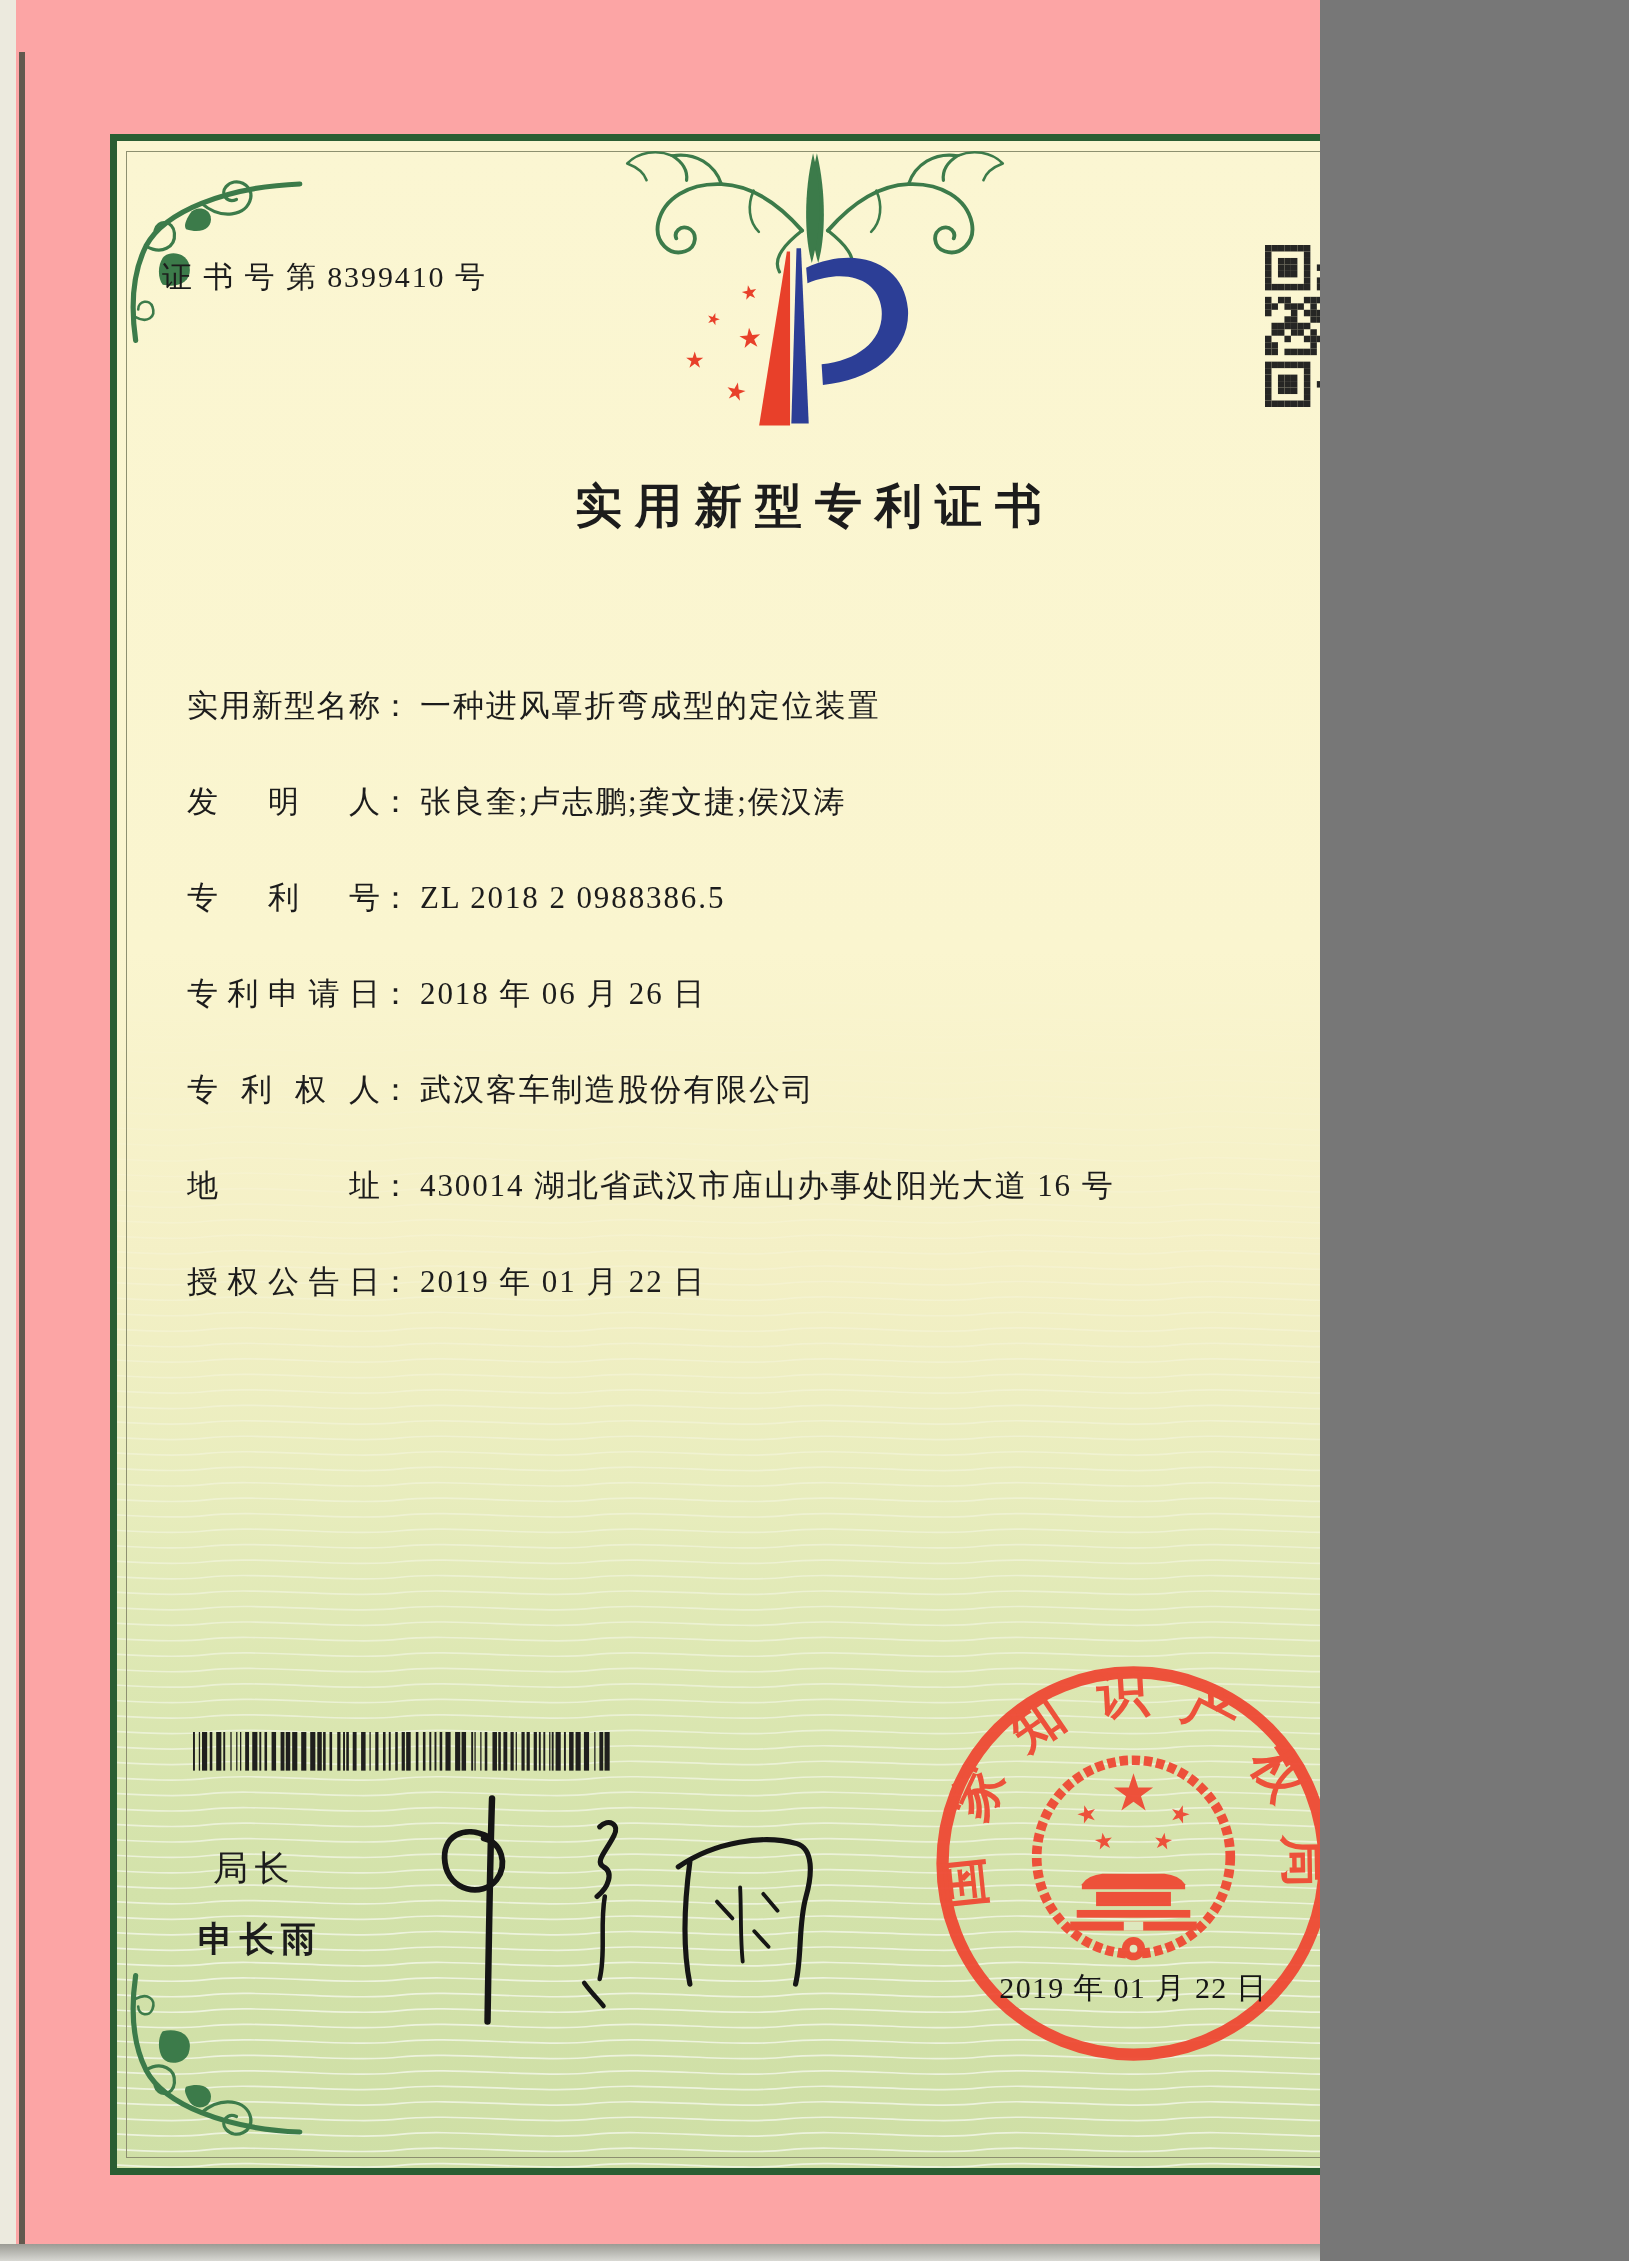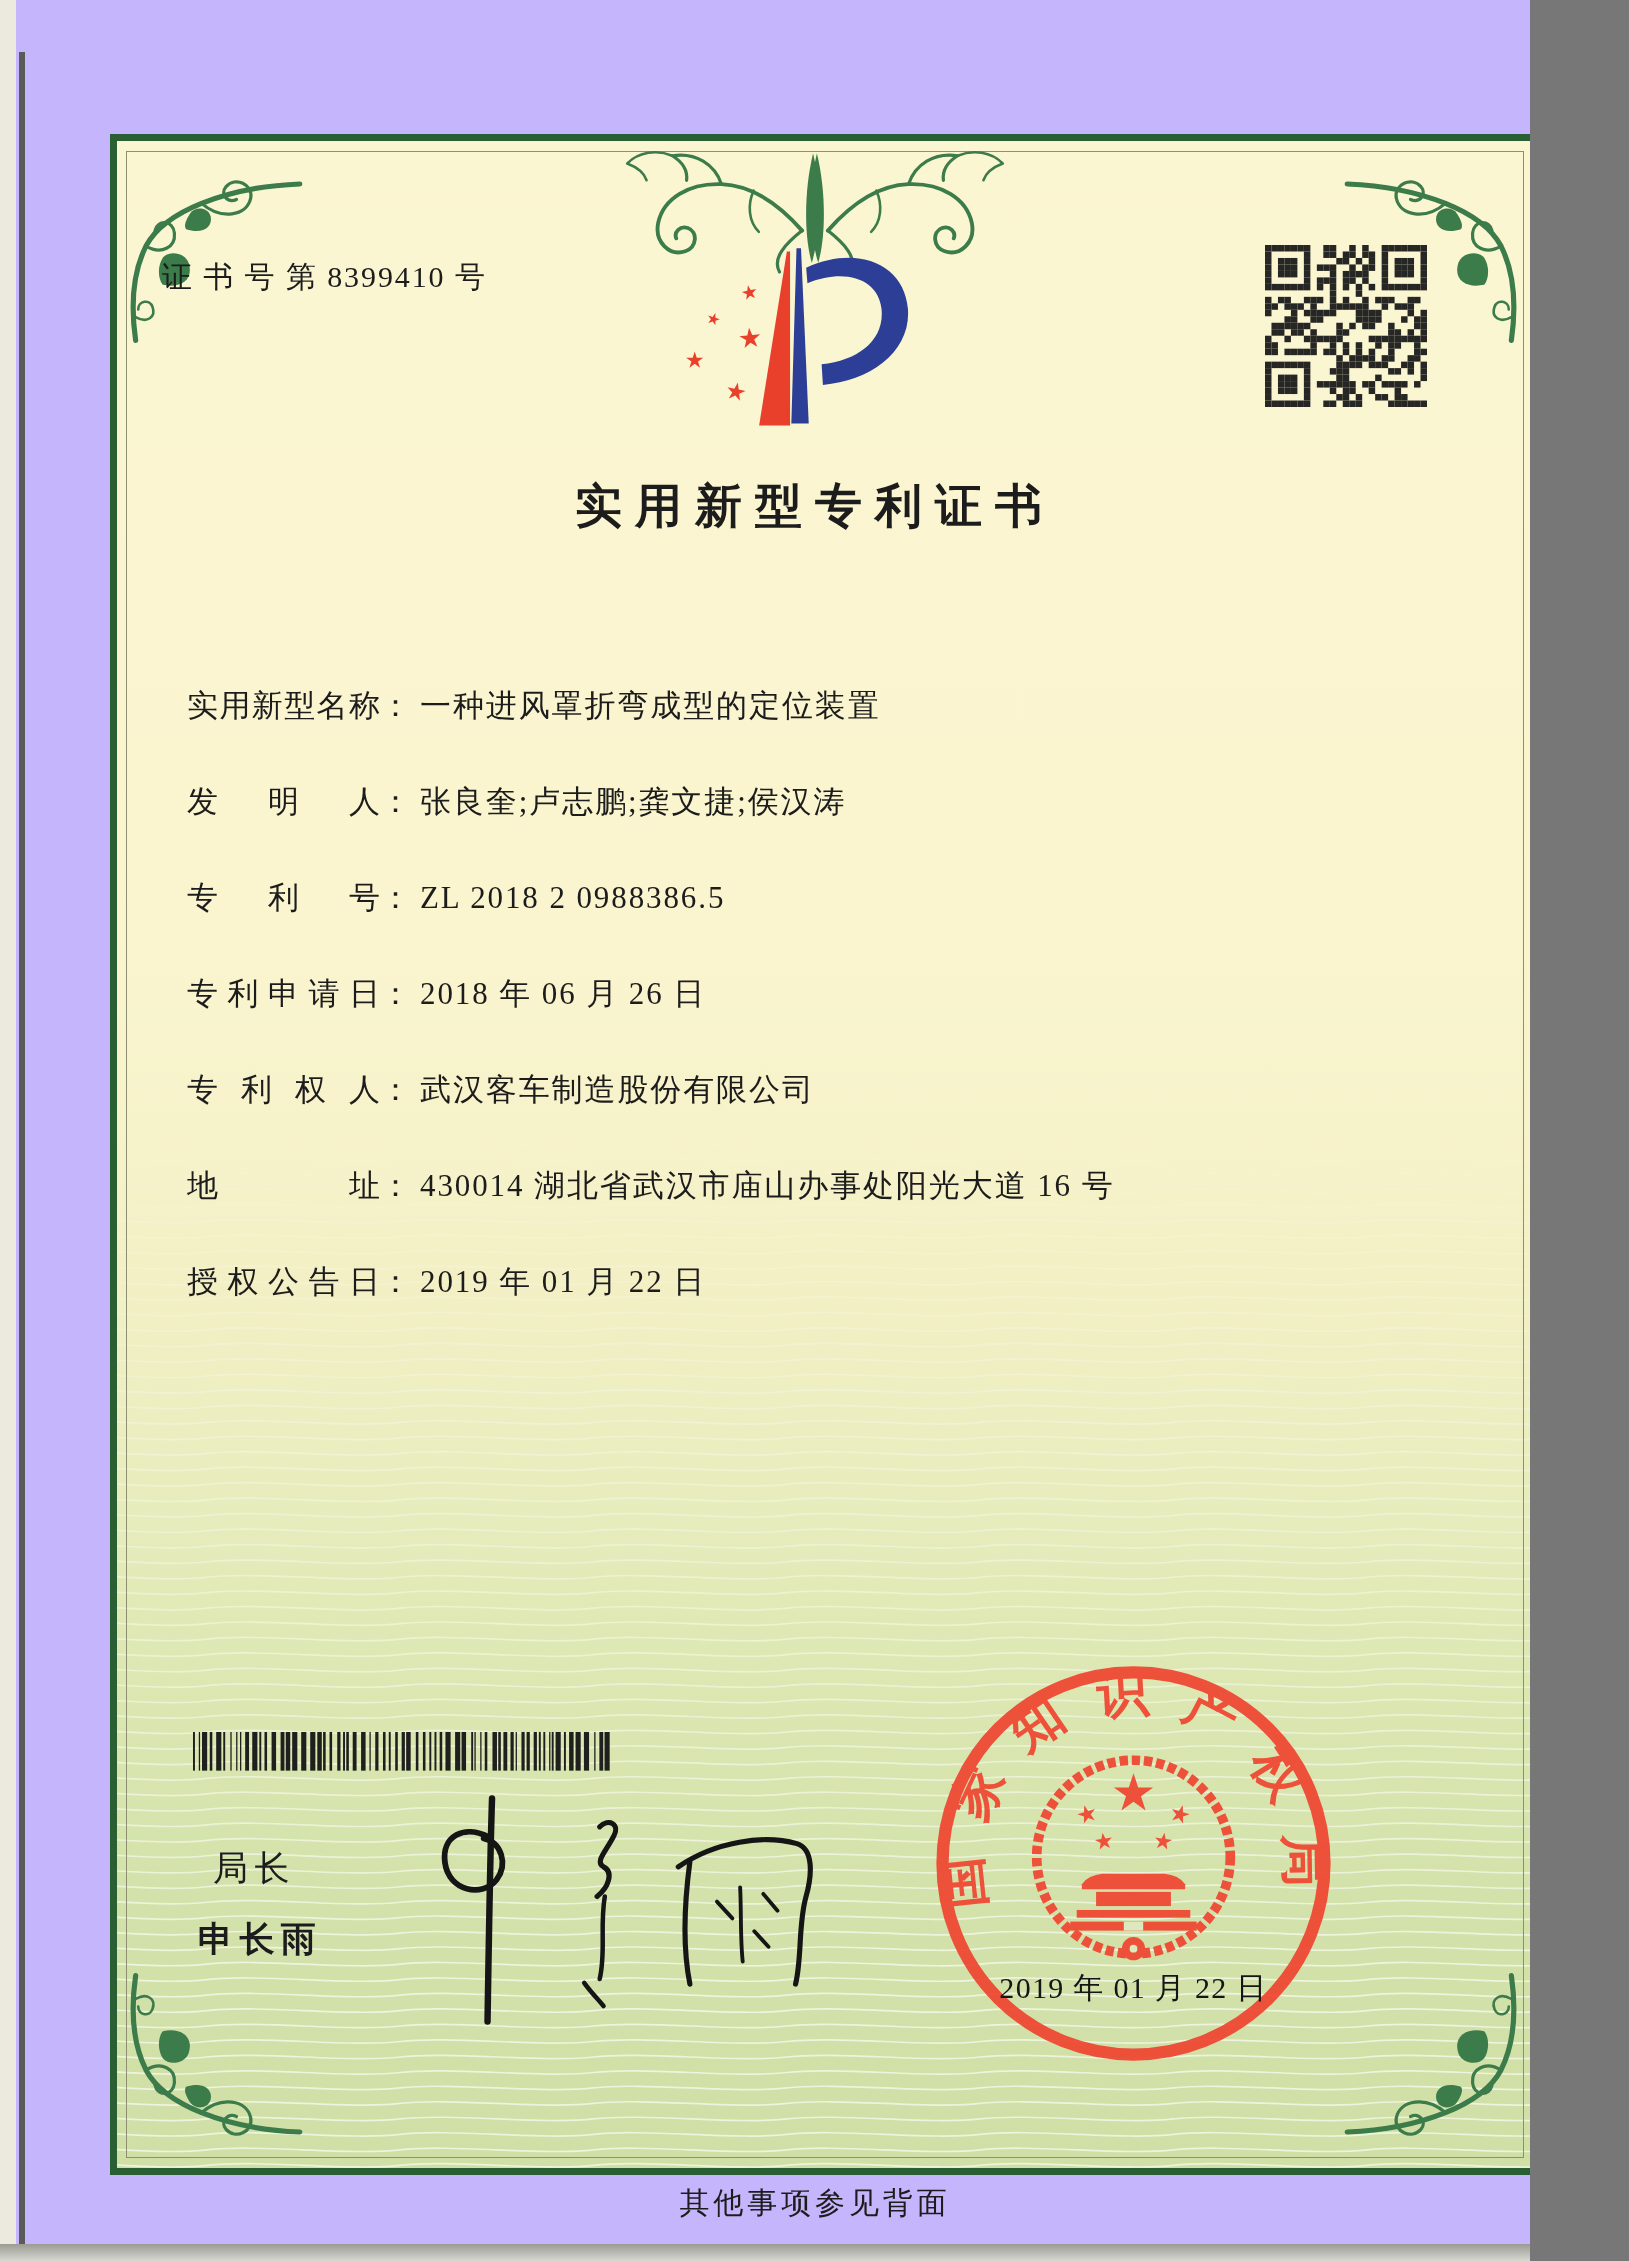--- a/index.html
+++ b/index.html
@@ -7,22 +7,22 @@
     --logo-red:#e8402a;
     --logo-blue:#2c3e96;
     --border-green:#2a5e33;
     --thin-line:#8d9070;
     --ornament-green:#3c7b4a;
     --ink:#1c1c1c;
   }
   *{margin:0;padding:0;box-sizing:border-box;}
   body{background:#777;font-family:"Liberation Serif","DejaVu Serif",serif;}
   .page{
-    position:relative;width:1530px;height:2261px;overflow:hidden;
-    background:#c4b5fd;color:var(--ink);
+    position:relative;width:1320px;height:2261px;overflow:hidden;
+    background:#fca5a5;color:var(--ink);
   }
   
   .edge-left-white{position:absolute;left:0;top:0;width:15.5px;height:100%;background:#eceade;}
   .edge-left-dark{position:absolute;left:19.3px;top:52px;width:5.8px;height:2210px;background:#474b3e;opacity:.85;}
   .edge-bottom{position:absolute;left:0;bottom:0;width:100%;height:17px;background:linear-gradient(#9b9b94,#d8d8d3);}
   
   .frame-bg{
     position:absolute;left:110px;top:134px;width:1431px;height:2041px;
     background:linear-gradient(180deg,#fbf6d2 0%,#faf5cf 40%,#f4f0c6 55%,#e9edbe 66%,#dce7b2 76%,#d3e2aa 86%,#cfdfa6 100%);
   }
@@ -738,19 +738,18 @@
         <rect class="seal-red-fill" x="232" y="392" width="176" height="12"></rect>
         <rect class="seal-red-fill" x="222" y="410" width="196" height="14"></rect>
         <rect x="305" y="410" width="30" height="14" fill="#dfe9c0"></rect>
         <circle class="seal-red-fill" cx="320" cy="452" r="18"></circle>
         <circle cx="320" cy="452" r="6" fill="#dfe9c0"></circle>
       </g>
     </svg>
   </div>
   <div class="seal-date">2019 年 01 月 22 日</div>
 
-  <div class="back-note">其他事项参见背面</div>
 
   <div class="edge-left-white"></div>
   <div class="edge-left-dark"></div>
   <div class="edge-bottom"></div>
 </div>
 
 
 </body></html>

